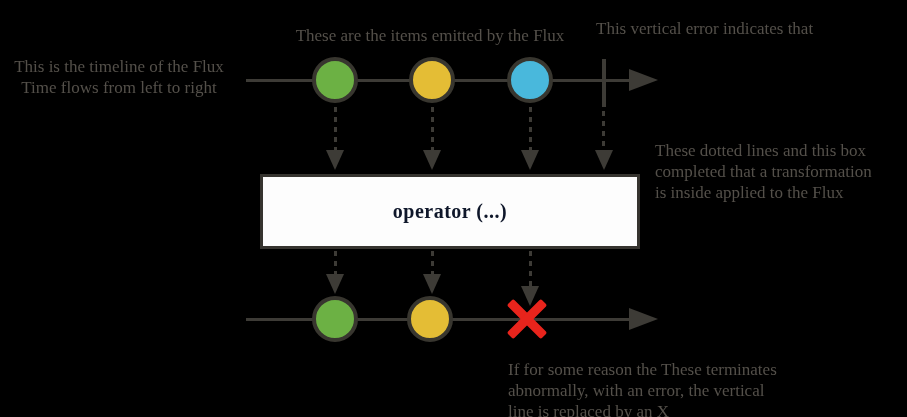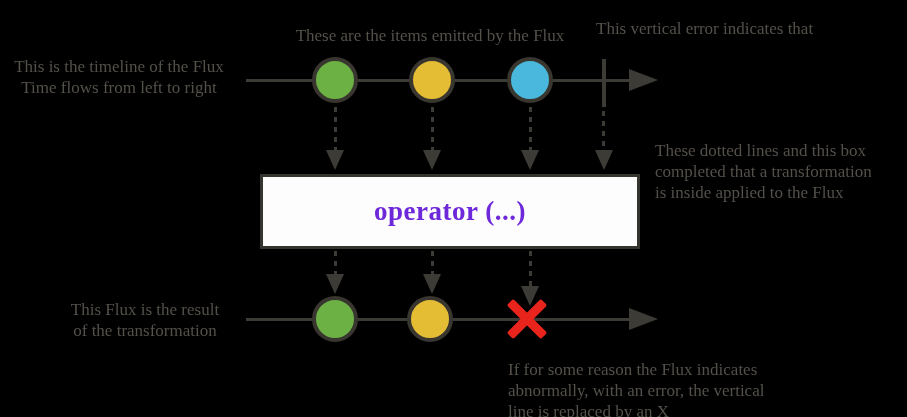--- a/index.html
+++ b/index.html
@@ -66,22 +66,22 @@
     position: absolute;
     left: 260px; top: 162px;
     width: 374px; height: 69px;
     background: #fdfdfd;
     border: 3px solid #36342f;
     display: flex;
     align-items: center;
     justify-content: center;
   }
   #operator-box .label {
-    color: #6d28d9;
-    font-size: 27px;
+    color: #0f172a;
+    font-size: 20px;
     font-weight: bold;
     letter-spacing: 0.5px;
   }
   .xmark {
     position: absolute;
     width: 48px; height: 48px;
   }
   .xmark .bar {
     position: absolute;
     left: 50%; top: 50%;
@@ -142,35 +142,31 @@
 
   <div class="dotline" style="left:334px; top:239px; height:23px;"></div>
   <div class="arrow-down" style="left:326px; top:262px;"></div>
 
   <div class="dotline" style="left:431px; top:239px; height:23px;"></div>
   <div class="arrow-down" style="left:423px; top:262px;"></div>
 
   <div class="dotline" style="left:529px; top:239px; height:35px;"></div>
   <div class="arrow-down" style="left:521px; top:274px;"></div>
 
-  <div class="note center" style="left:35px; top:287px; width:220px;">
-    <div>This Flux is the result</div>
-    <div>of the transformation</div>
-  </div>
 
   <div class="hline" style="left:246px; top:306px; width:383px;"></div>
   <div class="arrow-right" style="left:629px; top:296px;"></div>
 
   <div class="marble" style="left: 312px; top: 284px; background-color: rgb(108, 177, 68);"></div>
   <div class="marble" style="left: 407px; top: 284px; background-color: rgb(228, 189, 53);"></div>
 
   <div class="xmark" style="left:503px; top:283px;">
     <div class="bar a" style="background-color: rgb(232, 36, 28);"></div>
     <div class="bar b" style="background-color: rgb(232, 36, 28);"></div>
   </div>
 
   <div class="note" style="left:508px; top:347px;">
-    <div>If for some reason the Flux indicates</div>
+    <div>If for some reason the These terminates</div>
     <div>abnormally, with an error, the vertical</div>
     <div>line is replaced by an X</div>
   </div>
 
 </div>
 
 </body></html>

